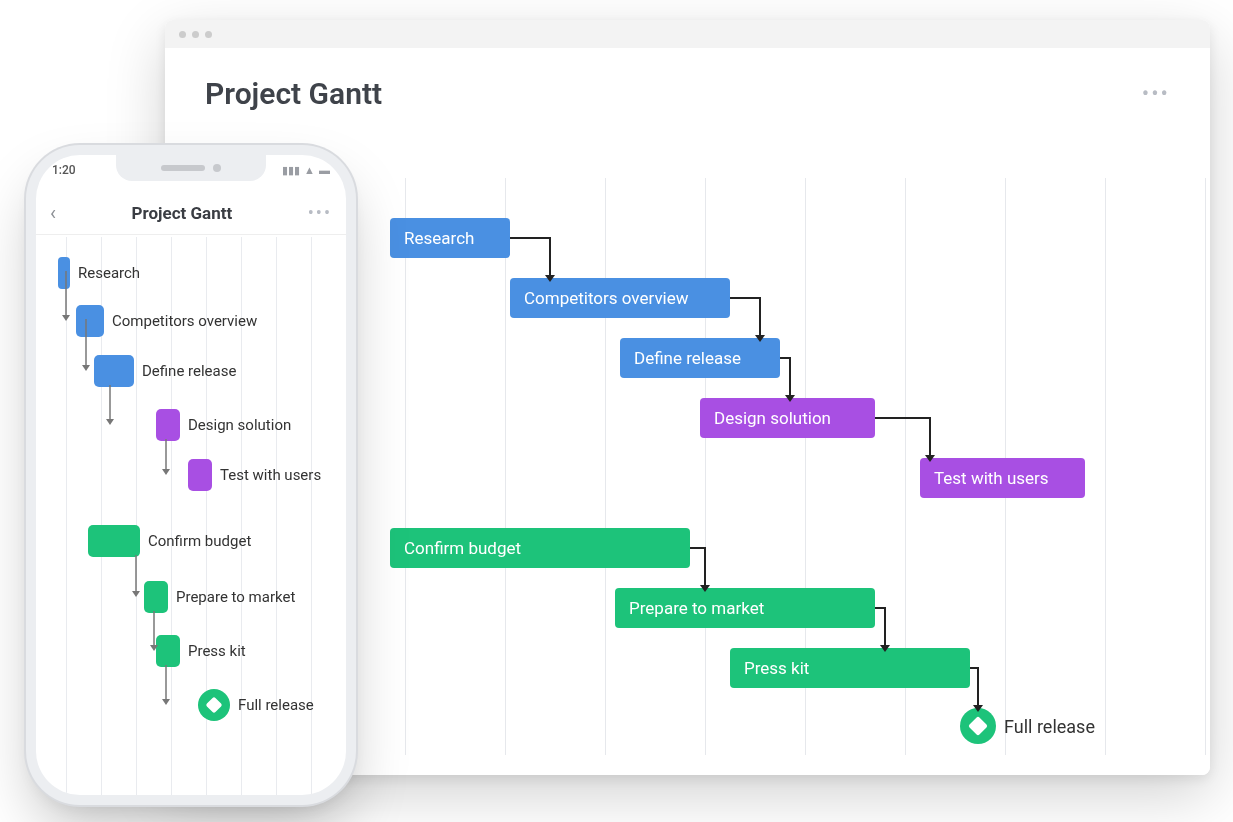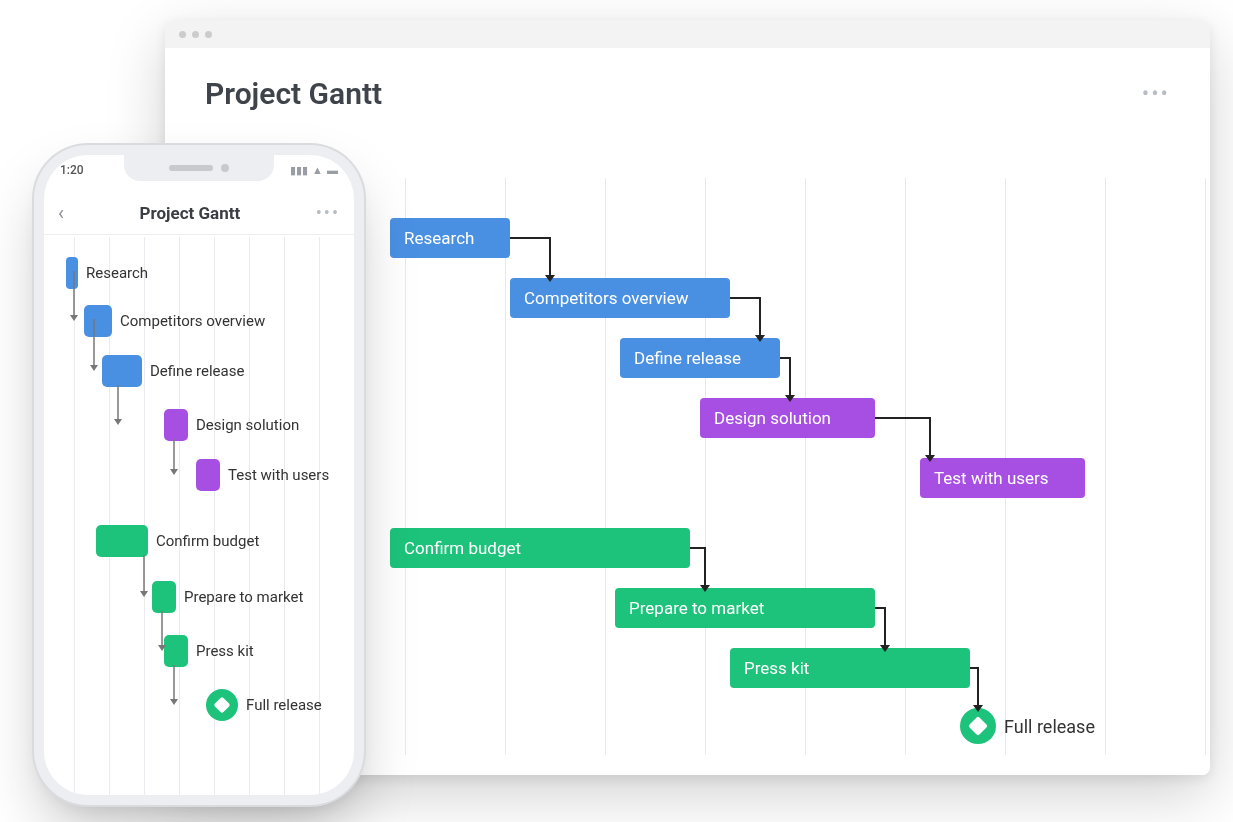--- a/index.html
+++ b/index.html
@@ -101,21 +101,21 @@
     white-space: nowrap;
   }
   .dep-arrow {
     position: absolute;
     pointer-events: none;
   }
 
   
   .phone {
     position: absolute;
-    left: 44px;
+    left: 36px;
     top: 155px;
     width: 310px;
     height: 640px;
     border-radius: 44px;
     background: #fff;
     box-shadow:
       0 0 0 10px #eceef1,
       0 0 0 12px #d9dbdf,
       0 30px 60px rgba(0,0,0,.25),
       0 8px 20px rgba(0,0,0,.12);

